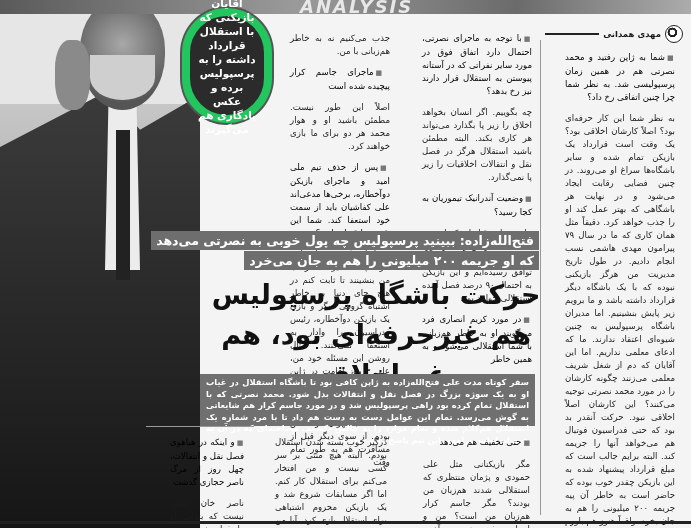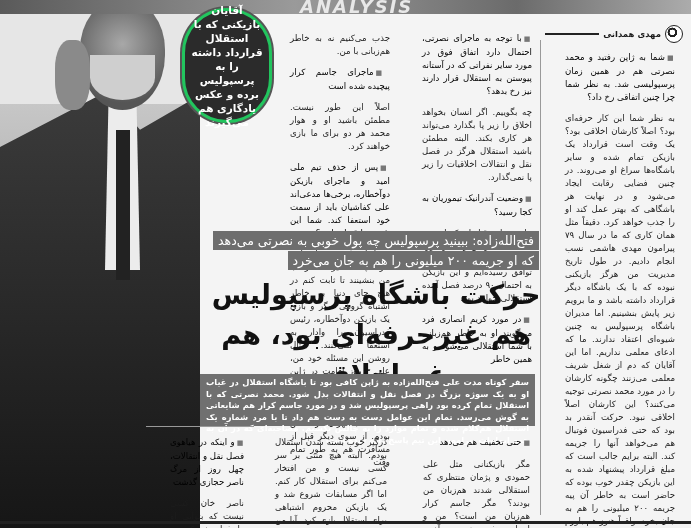--- a/index.html
+++ b/index.html
@@ -8,33 +8,33 @@
   .banner{position:absolute;left:0;top:0;width:691px;height:14px;background:linear-gradient(90deg,#5a5a5a,#9a9a9a 40%,#6b6b6b 70%,#bdbdbd);padding-left:47px;}
   .banner-text{position:absolute;left:300px;top:-4px;font-size:18px;font-weight:bold;color:#e8e8e8;letter-spacing:2px;font-style:italic;}
   .photo{position:absolute;left:0;top:0;width:200px;height:528px;overflow:hidden;background:linear-gradient(180deg,#d9d9d9 0%,#bdbdbd 30%,#2d2d2d 45%,#1f1f1f 100%);}
   .photo .bg{position:absolute;left:0;top:14px;width:200px;height:90px;background:#e6e6e6;}
   .photo .head{position:absolute;left:80px;top:0;width:85px;height:110px;border-radius:45% 45% 50% 50%;background:radial-gradient(circle at 50% 40%,#a8a8a8,#555 75%);}
   .photo .beard{position:absolute;left:90px;top:55px;width:65px;height:45px;border-radius:0 0 50% 50%;background:#cfcfcf;}
   .photo .hand{position:absolute;left:55px;top:40px;width:35px;height:70px;border-radius:40%;background:#8a8a8a;}
   .photo .shirt{position:absolute;left:105px;top:100px;width:35px;height:170px;background:#ececec;clip-path:polygon(10% 0,90% 0,100% 100%,0 100%);}
   .photo .tie{position:absolute;left:116px;top:130px;width:14px;height:150px;background:#222;}
   .photo .jacket{position:absolute;left:0;top:95px;width:200px;height:433px;background:linear-gradient(180deg,#3b3b3b,#161616);clip-path:polygon(0 12%,50% 0,55% 0,70% 8%,100% 0,100% 100%,0 100%);}
-  .badge{position:absolute;left:182px;top:8px;width:90px;height:115px;border-radius:45px;background:#2b2b2b;border:3px solid #22c55e;box-shadow:0 0 0 2px #555;color:#fff;font-size:10.5px;font-weight:bold;line-height:14px;text-align:center;direction:rtl;display:flex;align-items:center;justify-content:center;padding:8px 6px;box-sizing:border-box;}
+  .badge{position:absolute;left:182px;top:8px;width:90px;height:115px;border-radius:45px;background:#2b2b2b;border:8px solid #22c55e;box-shadow:0 0 0 2px #555;color:#fff;font-size:10.5px;font-weight:bold;line-height:14px;text-align:center;direction:rtl;display:flex;align-items:center;justify-content:center;padding:8px 6px;box-sizing:border-box;}
   .col{position:absolute;direction:rtl;text-align:justify;font-size:8.6px;line-height:13px;color:#1c1c1c;}
   .col p{margin:8px;padding-left:12px;}
   .q{font-weight:normal;color:#000;}
   .q::before{content:"■";font-size:7px;color:#777;margin-left:2px;}
   .col-right{left:545px;top:25px;width:138px;height:490px;}
   .col-mid{left:402px;top:24px;width:138px;height:205px;}
   .col-mid2{left:270px;top:24px;width:128px;height:205px;}
   .author{display:flex;align-items:center;gap:4px;justify-content:flex-start;margin-bottom:0;}
   .author .ball{width:16px;height:16px;border-radius:50%;background:radial-gradient(circle at 40% 40%,#fff 20%,#222 22%,#222 35%,#fff 37%);border:1px solid #222;}
   .author .line{flex:1;height:2px;background:#222;}
   .author .name{font-size:8.5px;font-weight:bold;}
-  .kicker{position:absolute;direction:rtl;background:#6e6e6e;color:#fff;font-weight:normal;font-size:12.5px;line-height:17px;padding:1px 5px;white-space:nowrap;}
+  .kicker{position:absolute;direction:rtl;background:#6e6e6e;color:#fff;font-weight:bold;font-size:12.5px;line-height:17px;padding:1px 5px;white-space:nowrap;}
   .kicker1{right:152px;top:231px;}
   .kicker2{right:152px;top:251px;margin-left:28px;}
   .headline{position:absolute;right:150px;top:275px;width:330px;direction:rtl;text-align:center;font-weight:900;font-size:27px;line-height:40px;color:#111;letter-spacing:-1px;}
   .lead{position:absolute;left:200px;top:374px;width:335px;height:52px;background:#707070;color:#fff;direction:rtl;text-align:justify;font-size:8.3px;line-height:11.5px;padding:3px 6px;box-sizing:border-box;font-weight:bold;}
   .col-b1{left:403px;top:428px;width:135px;}
   .col-b2{left:255px;top:428px;width:140px;}
   .col-b3{left:150px;top:428px;width:102px;}
   .sidebox{position:absolute;left:146px;top:426px;width:108px;height:96px;border-top:1px solid #999;}
   .bottom-rule{position:absolute;left:0;top:521px;width:691px;height:3px;background:#222;}
   .right-border{position:absolute;left:540px;top:40px;width:1px;height:475px;background:#999;}

